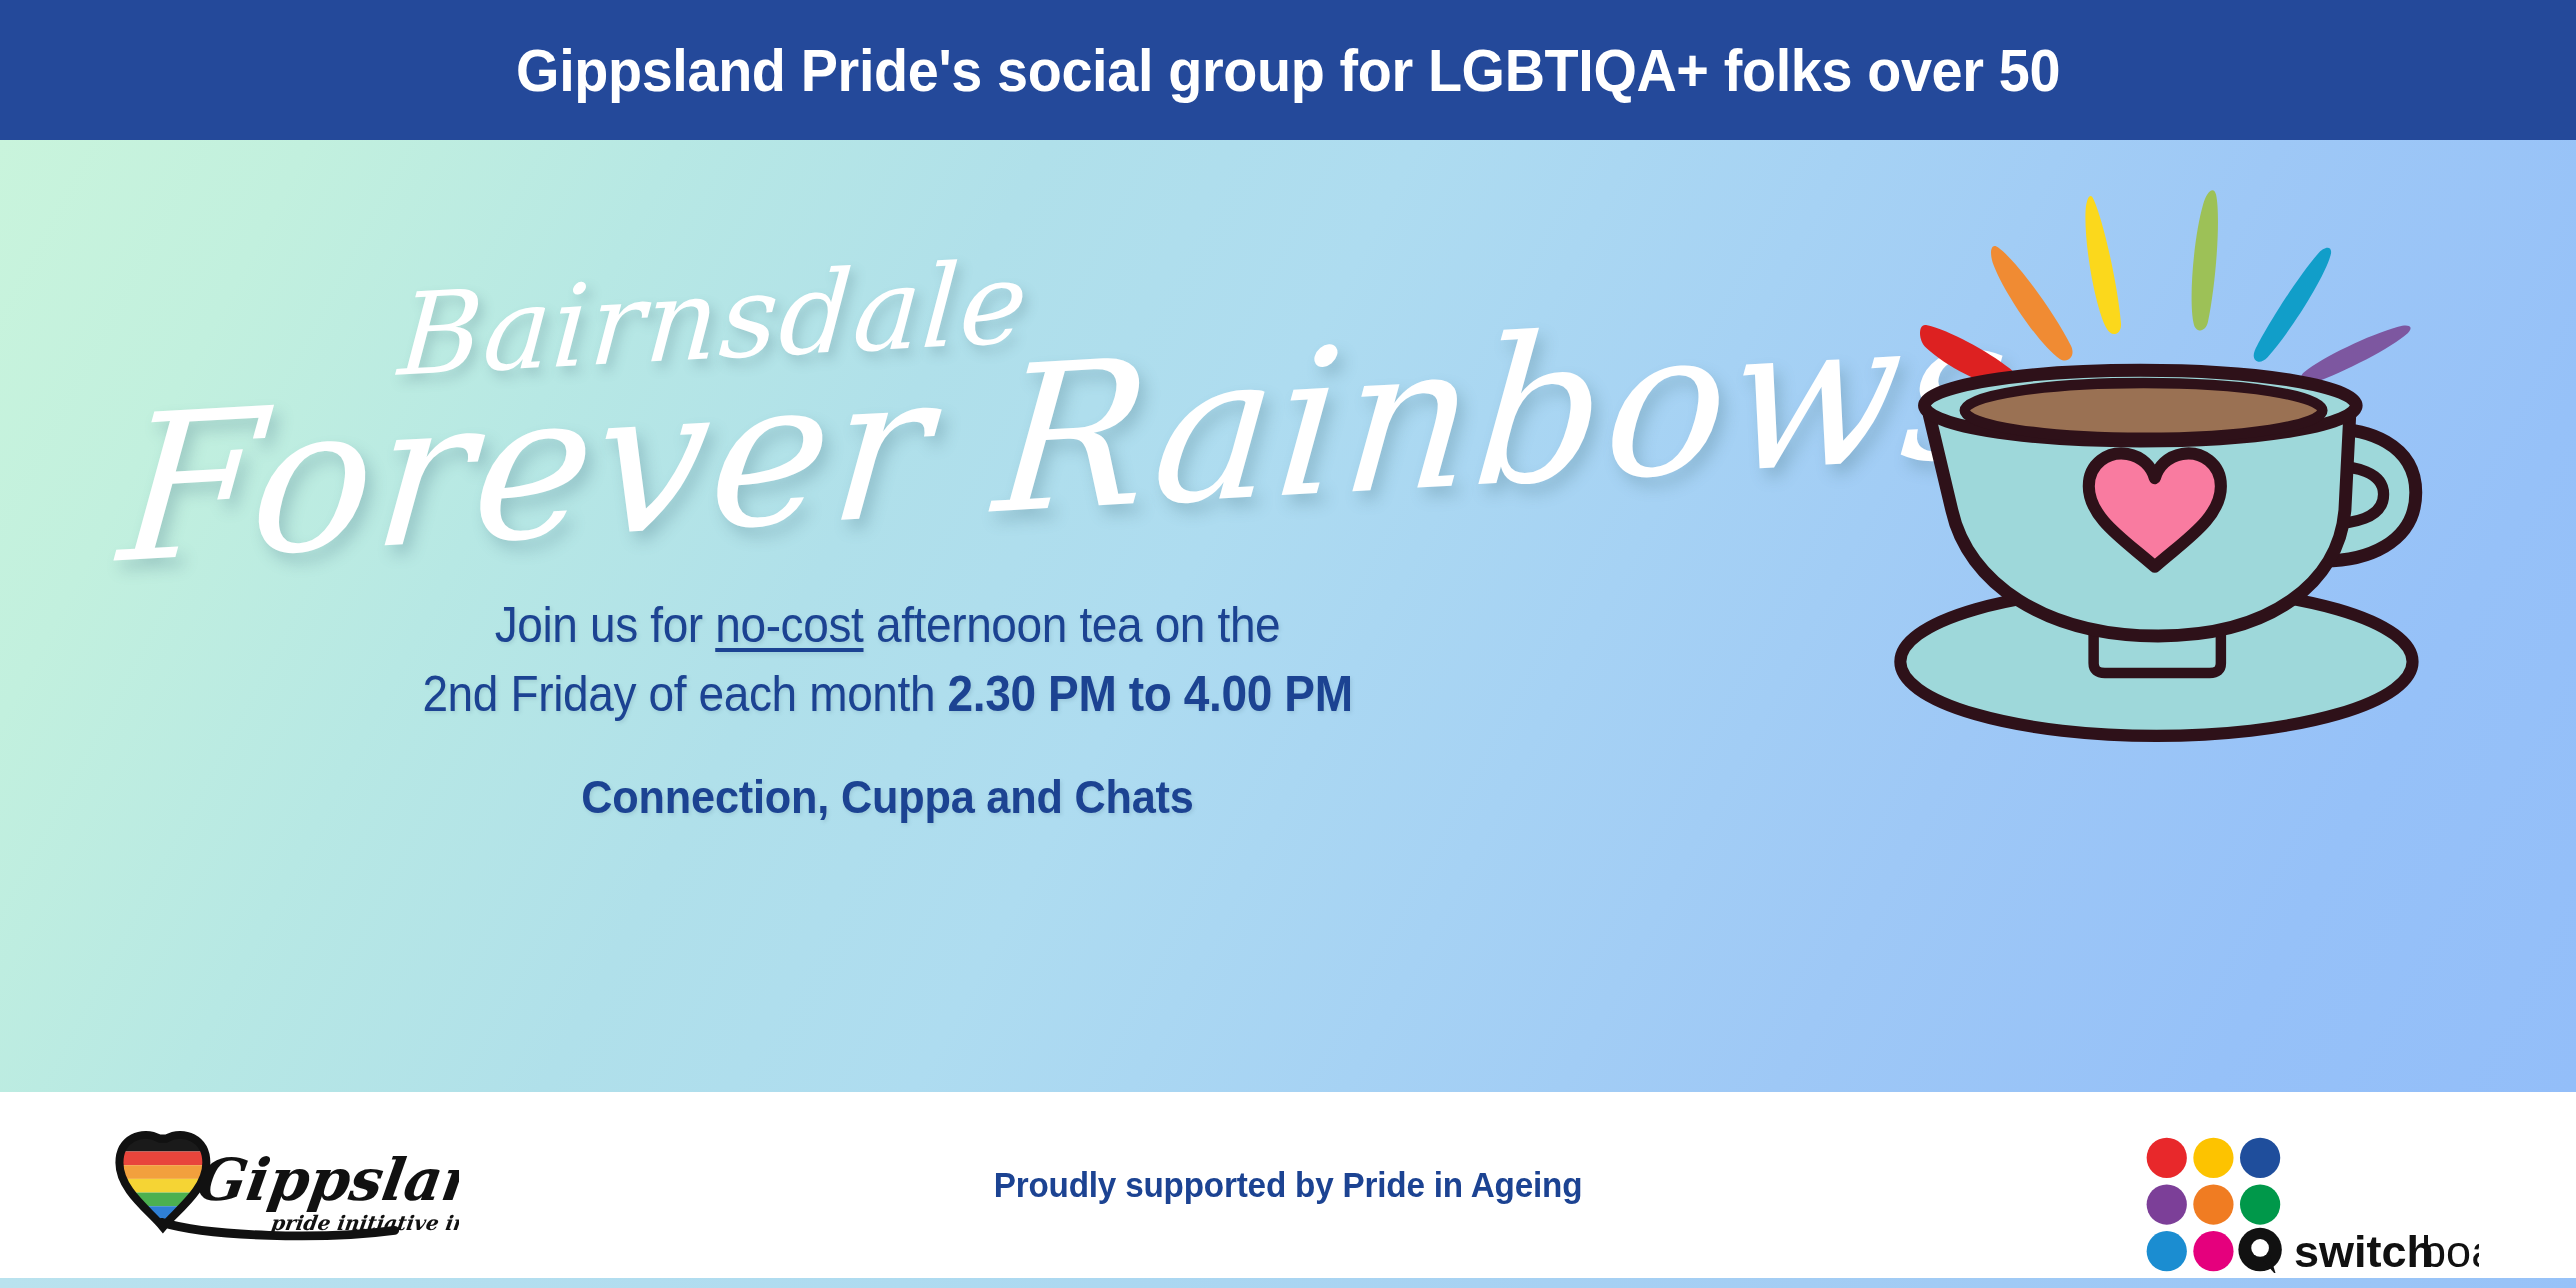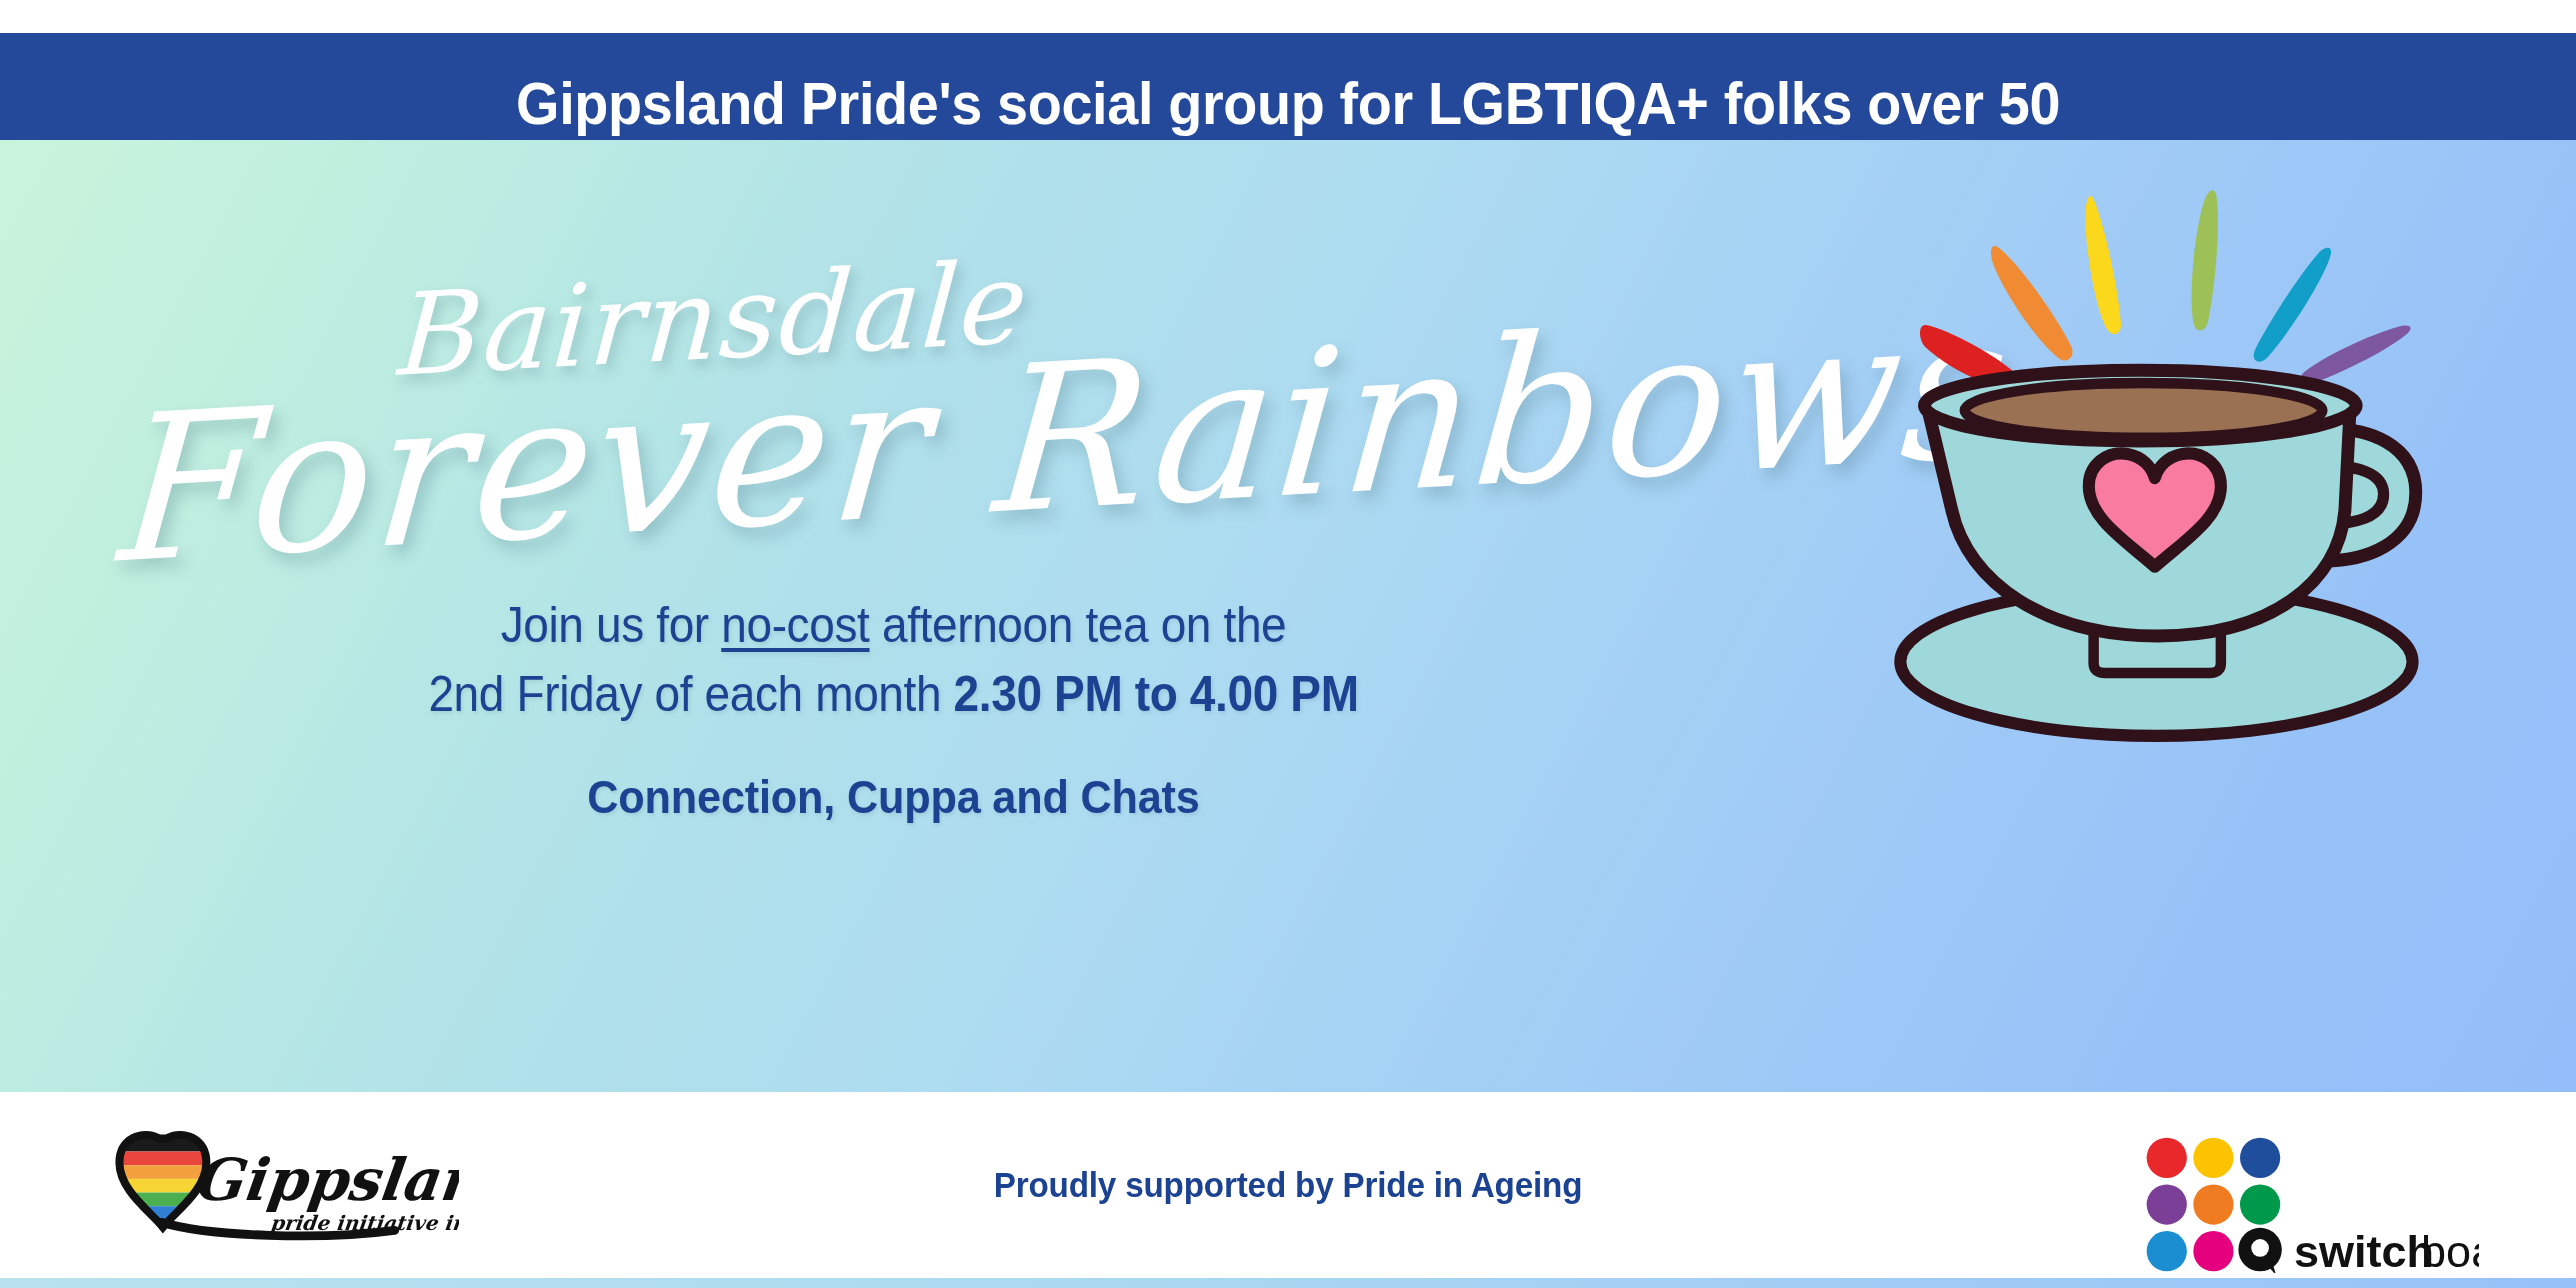--- a/index.html
+++ b/index.html
@@ -22,21 +22,20 @@
   .header-band {
     position: absolute;
     left: 0;
     top: 0;
     width: 2576px;
     height: 140px;
     background: #24499a;
     display: flex;
     align-items: center;
     justify-content: center;
-    margin-top: 33px;
   }
   .header-title {
     color: #ffffff;
     font-family: "Liberation Sans", sans-serif;
     font-size: 60px;
     font-weight: 700;
     letter-spacing: -0.4px;
     white-space: nowrap;
     transform: scaleX(0.93);
   }
@@ -95,21 +94,21 @@
     letter-spacing: 2.4px;
     transform: rotate(-3.2deg) skewX(-8deg);
     text-shadow: 7.2px 9.7px 14.5px rgba(80,125,140,0.32);
     white-space: nowrap;
     line-height: 1;
   }
 
   
   .body-copy {
     position: absolute;
-    left: 16px;
+    left: 10px;
     top: 451px;
     width: 1755px;
     text-align: center;
     color: #1c4392;
     font-family: "Liberation Sans", sans-serif;
   }
   .copy-line {
     font-size: 50px;
     font-weight: 400;
     line-height: 1.38;

